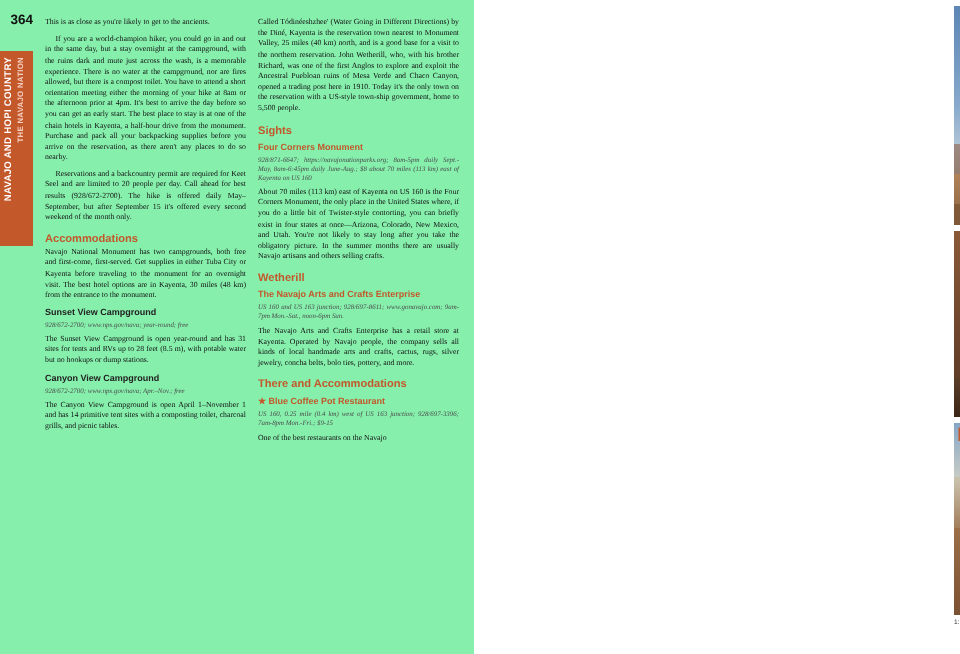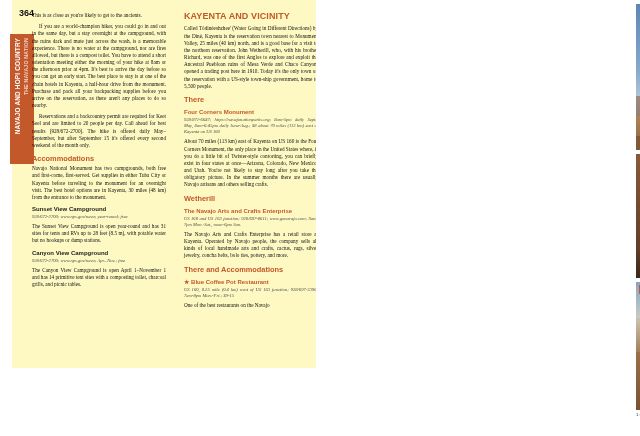--- a/index.html
+++ b/index.html
@@ -6,23 +6,22 @@
   body{
     width:640px;height:436px;overflow:hidden;
     background:#ffffff;
     font-family:"Liberation Serif", serif;
     color:#111;
   }
   .page{position:relative;width:640px;height:436px;}
 
   
   .text-area{
-    position:absolute;left:0;top:0;width:316px;height:368px;
-    background:#fef9c3;
-    margin-left:12px;
+    position:absolute;left:0;top:0;width:316px;height:436px;
+    background:#86efac;
   }
   .folio{
     position:absolute;left:7px;top:8px;
     font-family:"Liberation Sans", sans-serif;
     font-weight:bold;font-size:9px;color:#111;
   }
   .side-tab{
     position:absolute;left:-2px;top:34px;
     width:24px;height:130px;
     background:#c3582b;
@@ -38,21 +37,21 @@
   .side-tab .t2{
     position:absolute;left:13px;top:4px;
     writing-mode:vertical-rl;
     transform:rotate(180deg);
     font-family:"Liberation Sans", sans-serif;
     font-size:5.2px;font-weight:bold;color:#f6cfc0;letter-spacing:.2px;
     white-space:nowrap;
   }
 
   .col{position:absolute;top:12px;width:134px;}
-  .col1{left:20px;}
+  .col1{left:30px;}
   .col2{left:172px;}
 
   p{margin:0 0 4px 0;font-size:5.2px;line-height:1.38;text-align:justify;}
   p.ind{text-indent:7px;}
   .h-sec{
     font-family:"Liberation Sans", sans-serif;
     font-size:9px;font-weight:bold;color:#c3582b;
     letter-spacing:.1px;line-height:1.05;margin:0 0 4px 0;
     text-transform:uppercase;
   }
@@ -123,24 +122,23 @@
       <div class="h-b">Sunset View Campground</div>
       <div class="info">928/672-2700; www.nps.gov/nava; year-round; free</div>
       <p>The Sunset View Campground is open year-round and has 31 sites for tents and RVs up to 28 feet (8.5 m), with potable water but no hookups or dump stations.</p>
 
       <div class="h-b">Canyon View Campground</div>
       <div class="info">928/672-2700; www.nps.gov/nava; Apr.–Nov.; free</div>
       <p>The Canyon View Campground is open April 1–November 1 and has 14 primitive tent sites with a composting toilet, charcoal grills, and picnic tables.</p>
     </div>
 
     <div class="col col2">
-      <div class="h-sec">KAYENTA AND VICINITY</div>
       <p>Called Tódinéeshzhee' (Water Going in Different Directions) by the Diné, Kayenta is the reservation town nearest to Monument Valley, 25 miles (40 km) north, and is a good base for a visit to the northern reservation. John Wetherill, who, with his brother Richard, was one of the first Anglos to explore and exploit the Ancestral Puebloan ruins of Mesa Verde and Chaco Canyon, opened a trading post here in 1910. Today it's the only town on the reservation with a US-style town-ship government, home to 5,500 people.</p>
 
-      <div class="h-a">There</div>
+      <div class="h-a">Sights</div>
       <div class="h-b orange">Four Corners Monument</div>
       <div class="info">928/871-6647; https://navajonationparks.org; 8am-5pm daily Sept.-May, 8am-6:45pm daily June-Aug.; $8 about 70 miles (113 km) east of Kayenta on US 160</div>
       <p>About 70 miles (113 km) east of Kayenta on US 160 is the Four Corners Monument, the only place in the United States where, if you do a little bit of Twister-style contorting, you can briefly exist in four states at once—Arizona, Colorado, New Mexico, and Utah. You're not likely to stay long after you take the obligatory picture. In the summer months there are usually Navajo artisans and others selling crafts.</p>
 
       <div class="h-a">Wetherill</div>
       <div class="h-b orange">The Navajo Arts and Crafts Enterprise</div>
       <div class="info">US 160 and US 163 junction; 928/697-8611; www.gonavajo.com; 9am-7pm Mon.-Sat., noon-6pm Sun.</div>
       <p>The Navajo Arts and Crafts Enterprise has a retail store at Kayenta. Operated by Navajo people, the company sells all kinds of local handmade arts and crafts, cactus, rugs, silver jewelry, concha belts, bolo ties, pottery, and more.</p>
 
       <div class="h-a">There and Accommodations</div>

